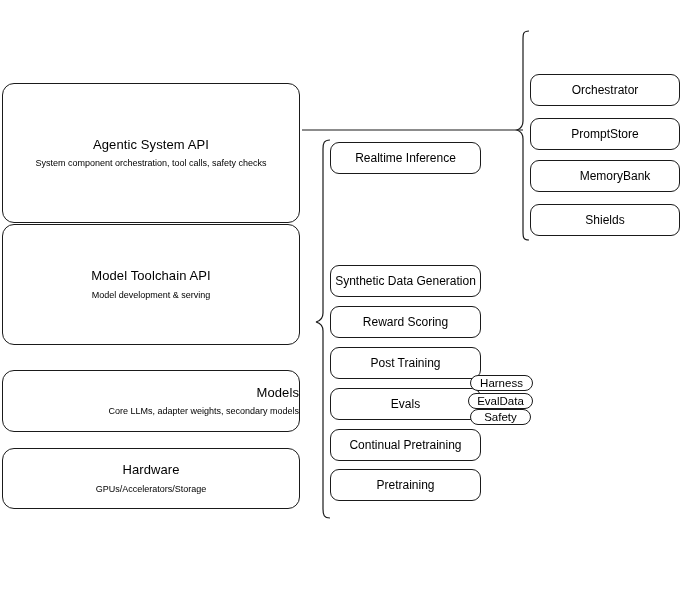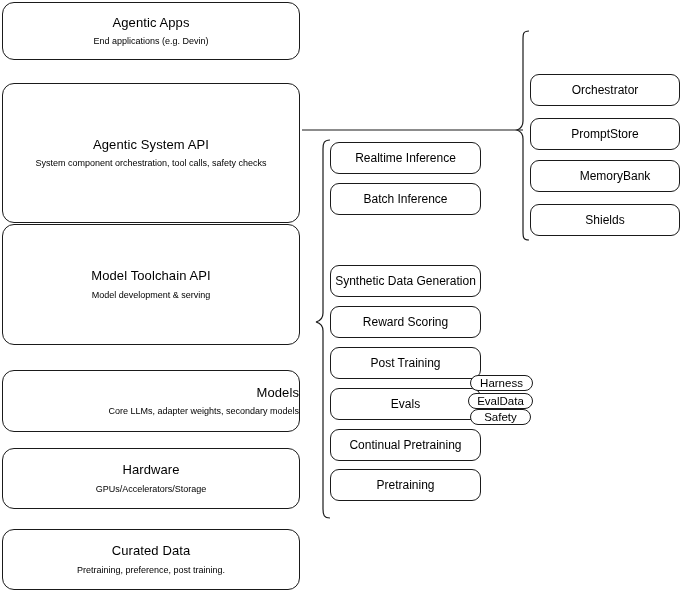--- a/index.html
+++ b/index.html
@@ -109,24 +109,20 @@
 
     <path d="M 330 140
              C 324 140, 323 143, 323 149
              L 323 313
              C 323 319, 320 321, 316 322
              C 320 323, 323 325, 323 331
              L 323 509
              C 323 515, 324 518, 330 518"></path>
   </svg>
 
-  <div class="node layer" style="top:2px;height:58px;">
-    <div class="title">Agentic Apps</div>
-    <div class="subtitle">End applications (e.g. Devin)</div>
-  </div>
 
   <div class="node layer" style="top:83px;height:140px;">
     <div class="title">Agentic System API</div>
     <div class="subtitle">System component orchestration, tool calls, safety checks</div>
   </div>
 
   <div class="node layer" style="top:224px;height:121px;">
     <div class="title">Model Toolchain API</div>
     <div class="subtitle">Model development &amp; serving</div>
   </div>
@@ -134,30 +130,23 @@
   <div class="node layer" style="top:370px;height:62px;align-items:flex-end;">
     <div class="title">Models</div>
     <div class="subtitle">Core LLMs, adapter weights, secondary models</div>
   </div>
 
   <div class="node layer" style="top:448px;height:61px;">
     <div class="title">Hardware</div>
     <div class="subtitle">GPUs/Accelerators/Storage</div>
   </div>
 
-  <div class="node layer" style="top:529px;height:61px;">
-    <div class="title">Curated Data</div>
-    <div class="subtitle">Pretraining, preference, post training.</div>
-  </div>
 
   <div class="node cap cap-mid" style="top:142px;">
     <span>Realtime Inference</span>
-  </div>
-  <div class="node cap cap-mid" style="top:183px;">
-    <span>Batch Inference</span>
   </div>
   <div class="node cap cap-mid" style="top:265px;">
     <span>Synthetic Data Generation</span>
   </div>
   <div class="node cap cap-mid" style="top:306px;">
     <span>Reward Scoring</span>
   </div>
   <div class="node cap cap-mid" style="top:347px;">
     <span>Post Training</span>
   </div>

